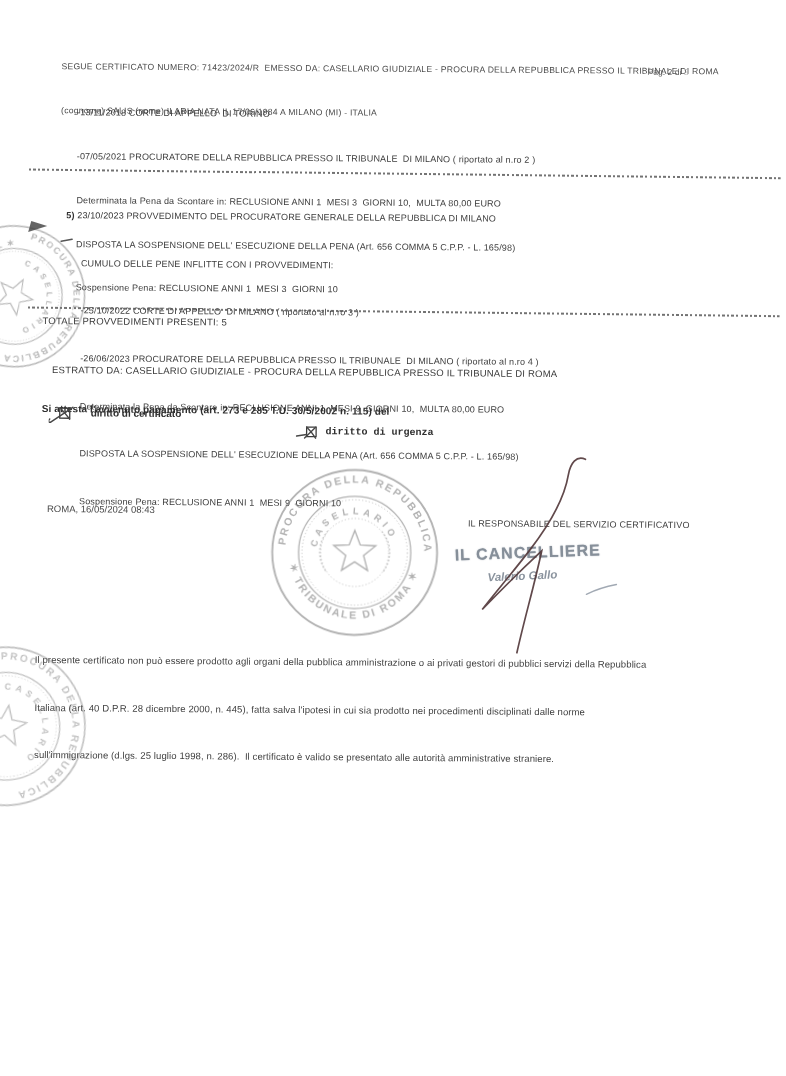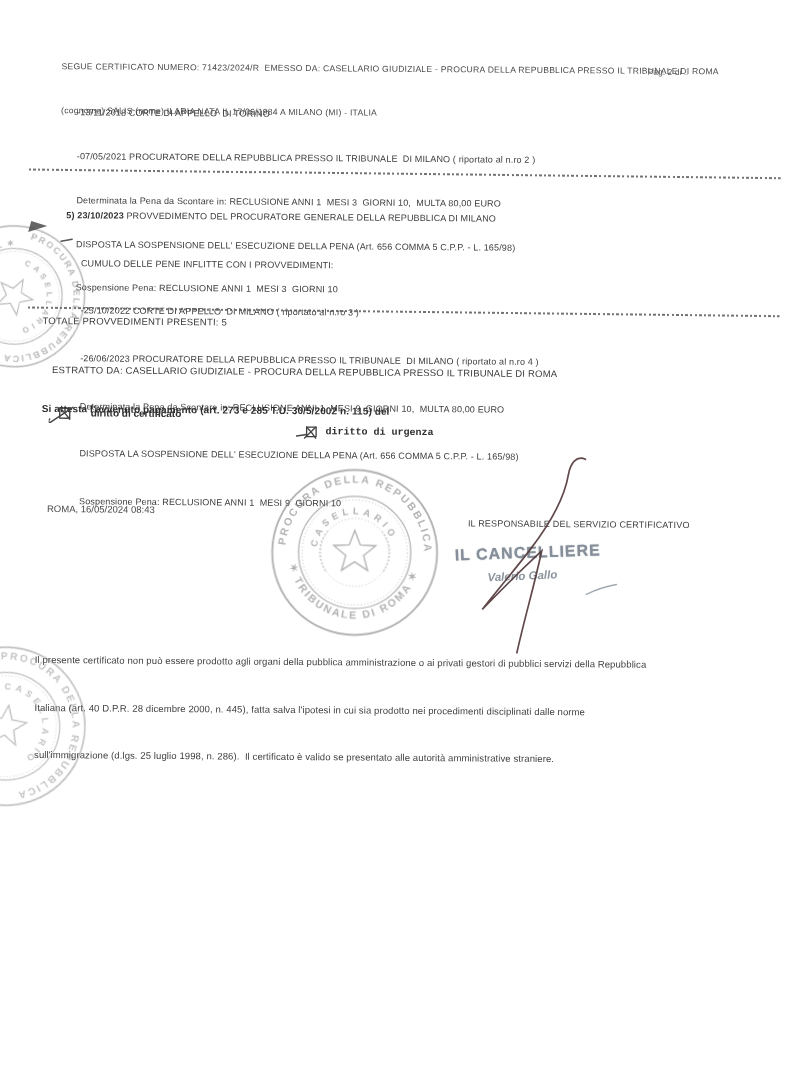--- a/index.html
+++ b/index.html
@@ -7,21 +7,21 @@
         font-family:"Liberation Sans","DejaVu Sans",sans-serif;color:#3d3d3d;}
   .scan{position:absolute;inset:0;transform:rotate(.45deg);transform-origin:40px 0;}
   .abs{position:absolute;white-space:pre;}
   .hdr{left:62px;top:30px;font-size:8.6px;line-height:14.5px;letter-spacing:.25px;color:#4a4a4a;}
   .pag{left:648px;top:62px;font-size:8.6px;color:#5a5a5a;text-align:center;}
   .faint{color:#bdbdbd;}
   .body-block{font-size:9px;letter-spacing:.15px;color:#3c3c3c;}
   .e4{left:78px;top:76px;line-height:14.6px;}
   .e5{left:68px;top:176px;line-height:15.9px;}
   .e5 .ind{padding-left:15px;}
-  .dt{font-weight:bold;color:#323232;}
+  .dt{font-weight:normal;color:#323232;}
   .num{font-weight:bold;color:#323232;}
   .dash{position:absolute;height:2px;left:30px;width:752px;
         background:repeating-linear-gradient(90deg,#5a5a5a 0 2.4px,transparent 2.4px 4.6px);
         transform:rotate(.22deg);opacity:.85;}
   .d1{top:170px;} .d2{top:308px;}
   .totale{left:45px;top:315px;font-size:9.5px;letter-spacing:.2px;color:#3a3a3a;}
   .estr{left:55px;top:364px;font-size:9.5px;letter-spacing:.2px;color:#3a3a3a;}
   .attesta{left:45px;top:403px;font-size:10px;font-weight:bold;letter-spacing:.1px;color:#2e2e2e;}
   .cb-row{position:absolute;display:flex;align-items:flex-start;font-weight:bold;font-size:10px;color:#2f2f2f;}
   .cb1{left:52px;top:404px;gap:10px;} .cb2{left:299px;top:421px;font-family:Liberation Mono, monospace;}

